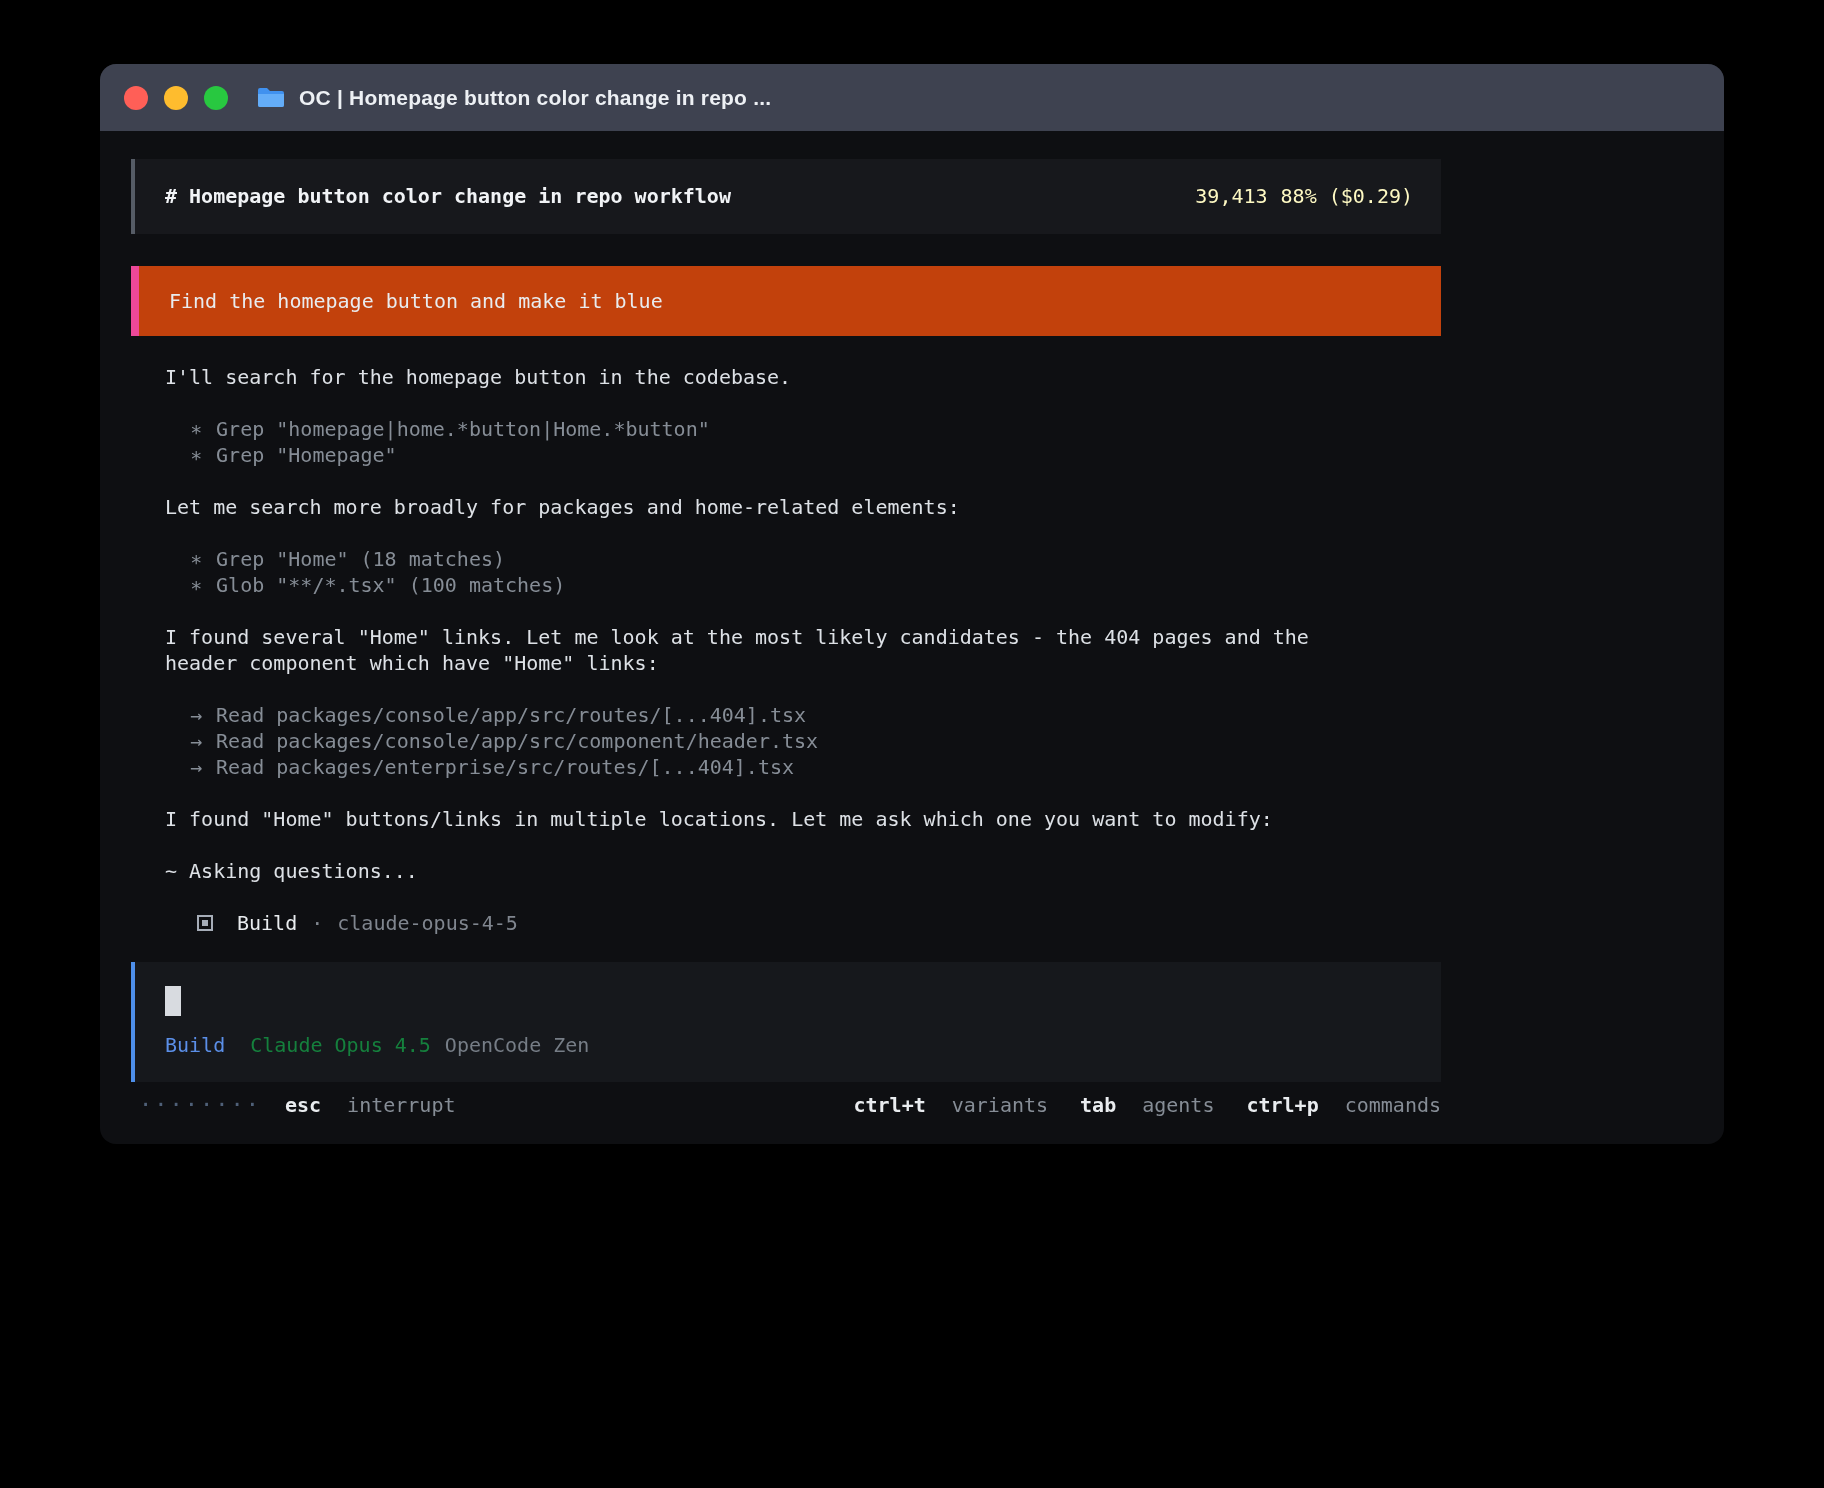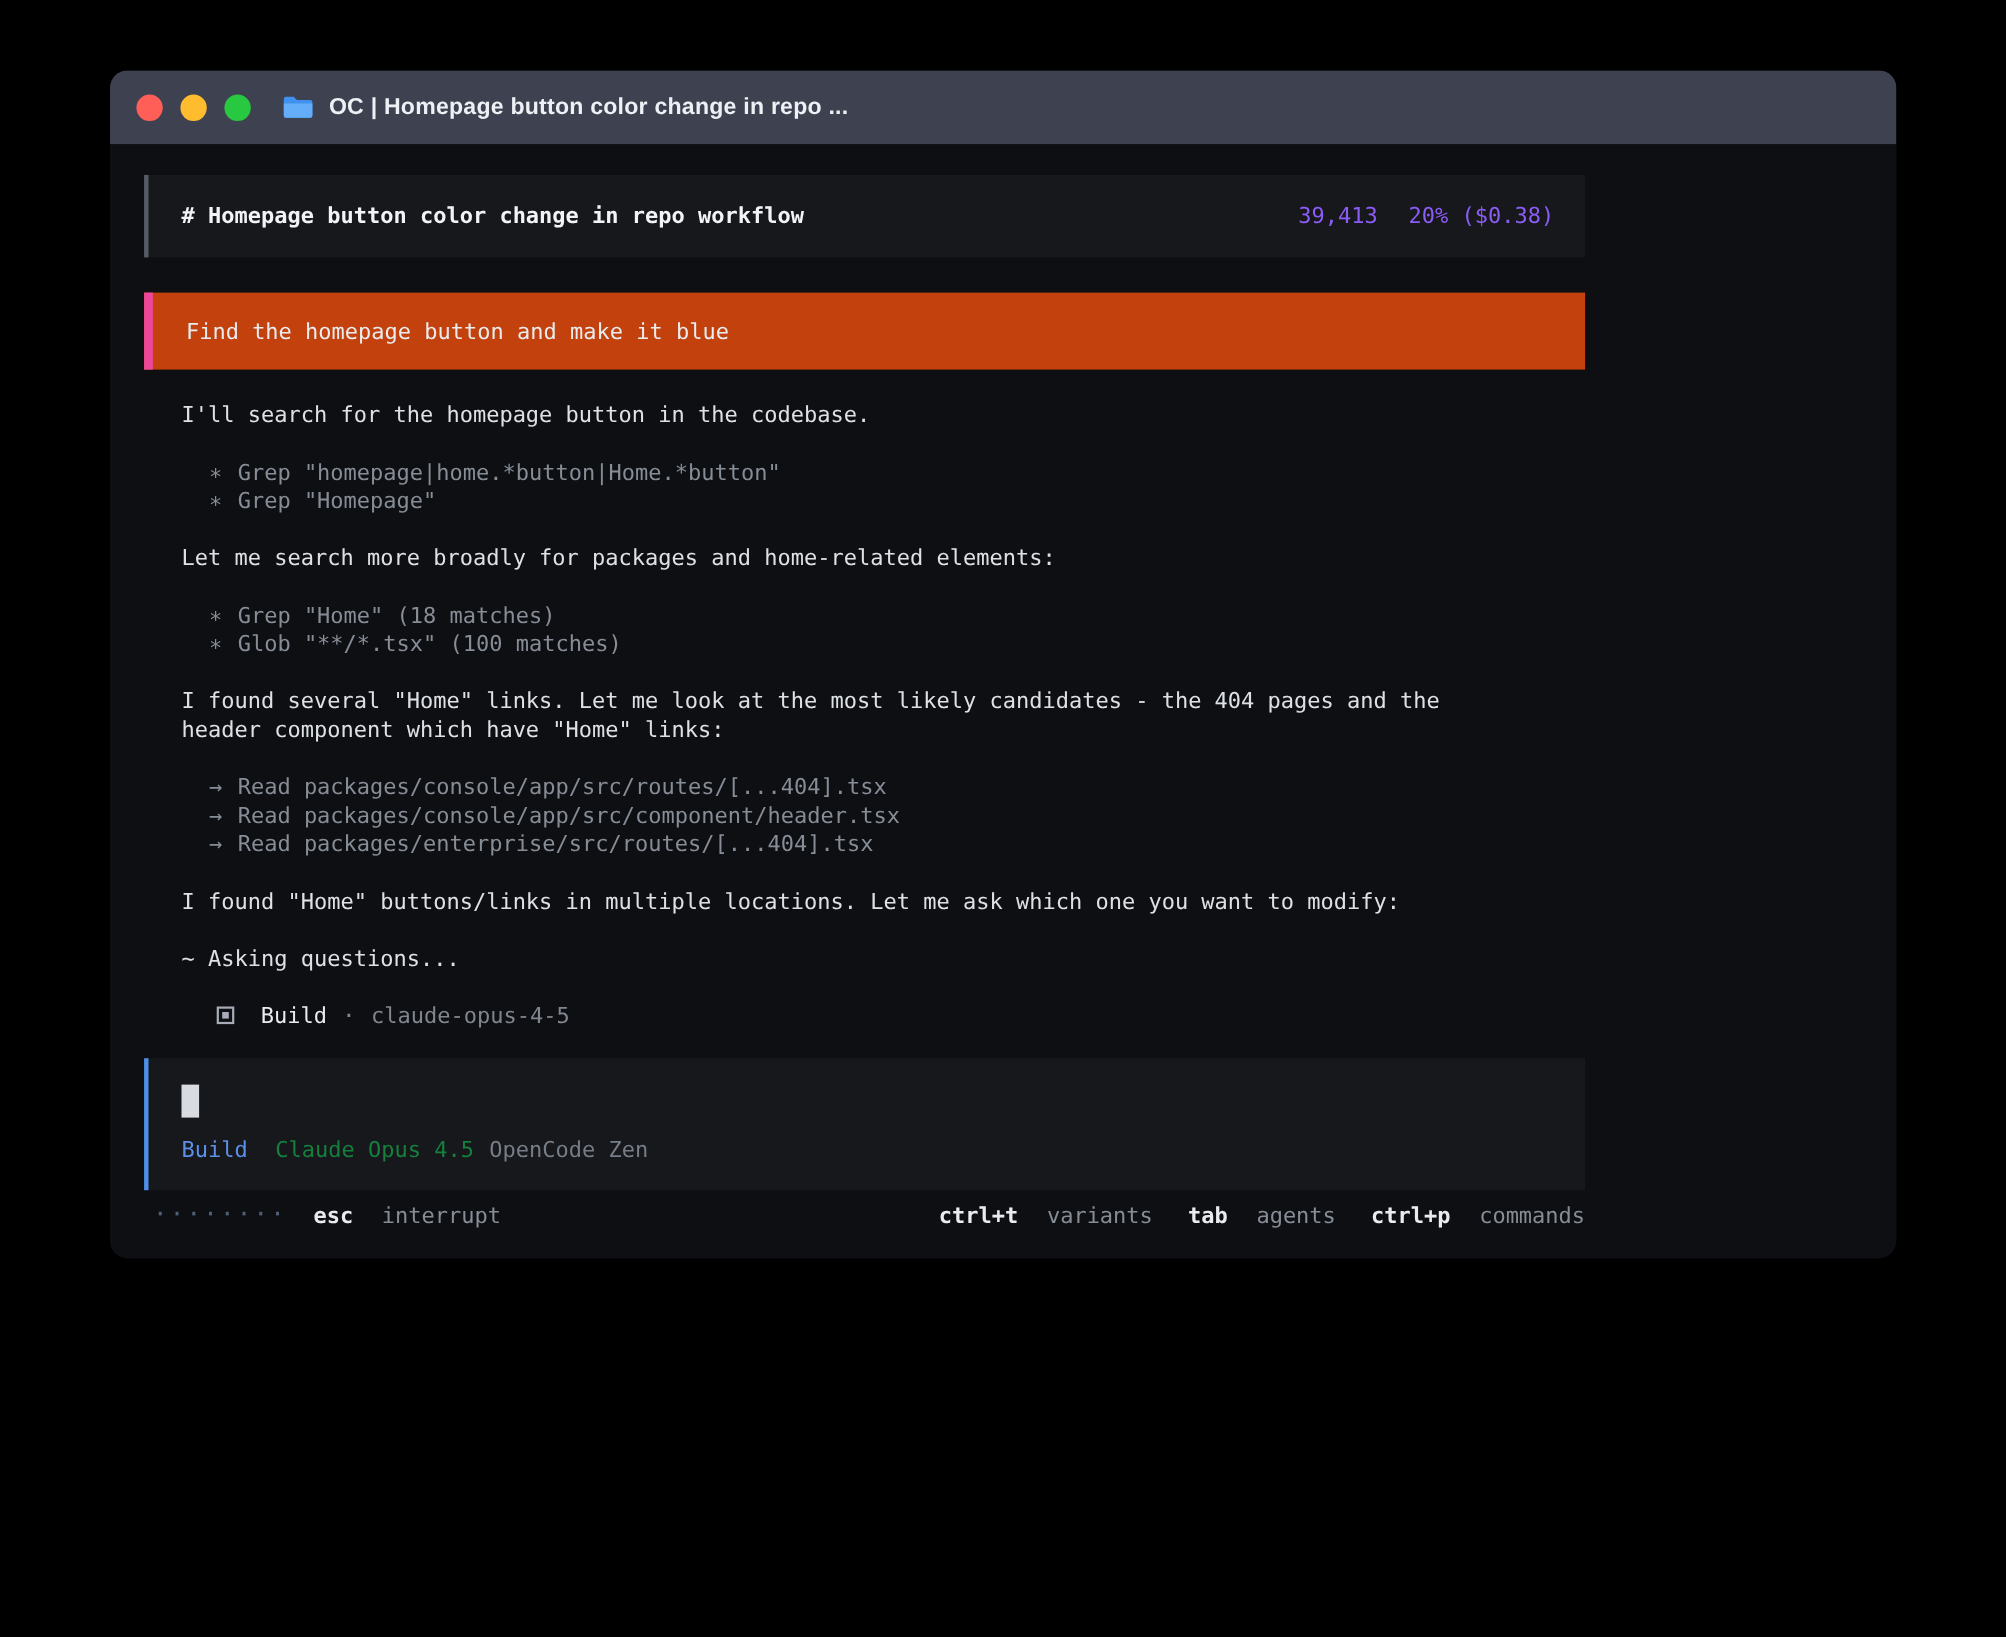--- a/index.html
+++ b/index.html
@@ -41,21 +41,21 @@
     display:flex; flex-direction:column;
     font-size:20px; line-height:26px; color:#dde1e6;
   }
   .col { width:1310px; margin-left:31px; flex:1 0 auto; }
   .session-header {
     display:flex; justify-content:space-between; align-items:center;
     background:#17181c; border-left:4px solid #565c66;
     padding:24px 28px 25px 30px; box-sizing:border-box;
   }
   .session-title { font-weight:700; color:#f1f3f6; white-space:pre; }
-  .session-meta { color:#8b5cf6; display:flex; gap:28px; white-space:pre; }
+  .session-meta { color:#fef9c3; display:flex; gap:13px; white-space:pre; }
   .user-msg {
     margin-top:32px;
     background:#c2410c; border-left:8px solid #ec4899;
     padding:22px 28px 22px 30px; box-sizing:border-box;
     color:#e9ecef;
   }
   .convo { margin-top:28px; padding-left:34px; }
   .msg { max-width:1190px; margin:0 0 26px; color:#dde1e6; }
   .tools { margin:0 0 26px; padding-left:25px; color:#868d96; }
   .tool-line { display:flex; gap:14px; white-space:pre; }
@@ -115,21 +115,21 @@
     </div>
   </div>
 
   <div class="term">
     <div class="col">
 
       <div class="session-header">
         <span class="session-title"># Homepage button color change in repo workflow</span>
         <span class="session-meta">
           <span>39,413</span>
-          <span>20% ($0.38)</span>
+          <span>88% ($0.29)</span>
         </span>
       </div>
 
       <div class="user-msg">
         <span>Find the homepage button and make it blue</span>
       </div>
 
       <div class="convo">
 
         <p class="msg">I'll search for the homepage button in the codebase.</p>

